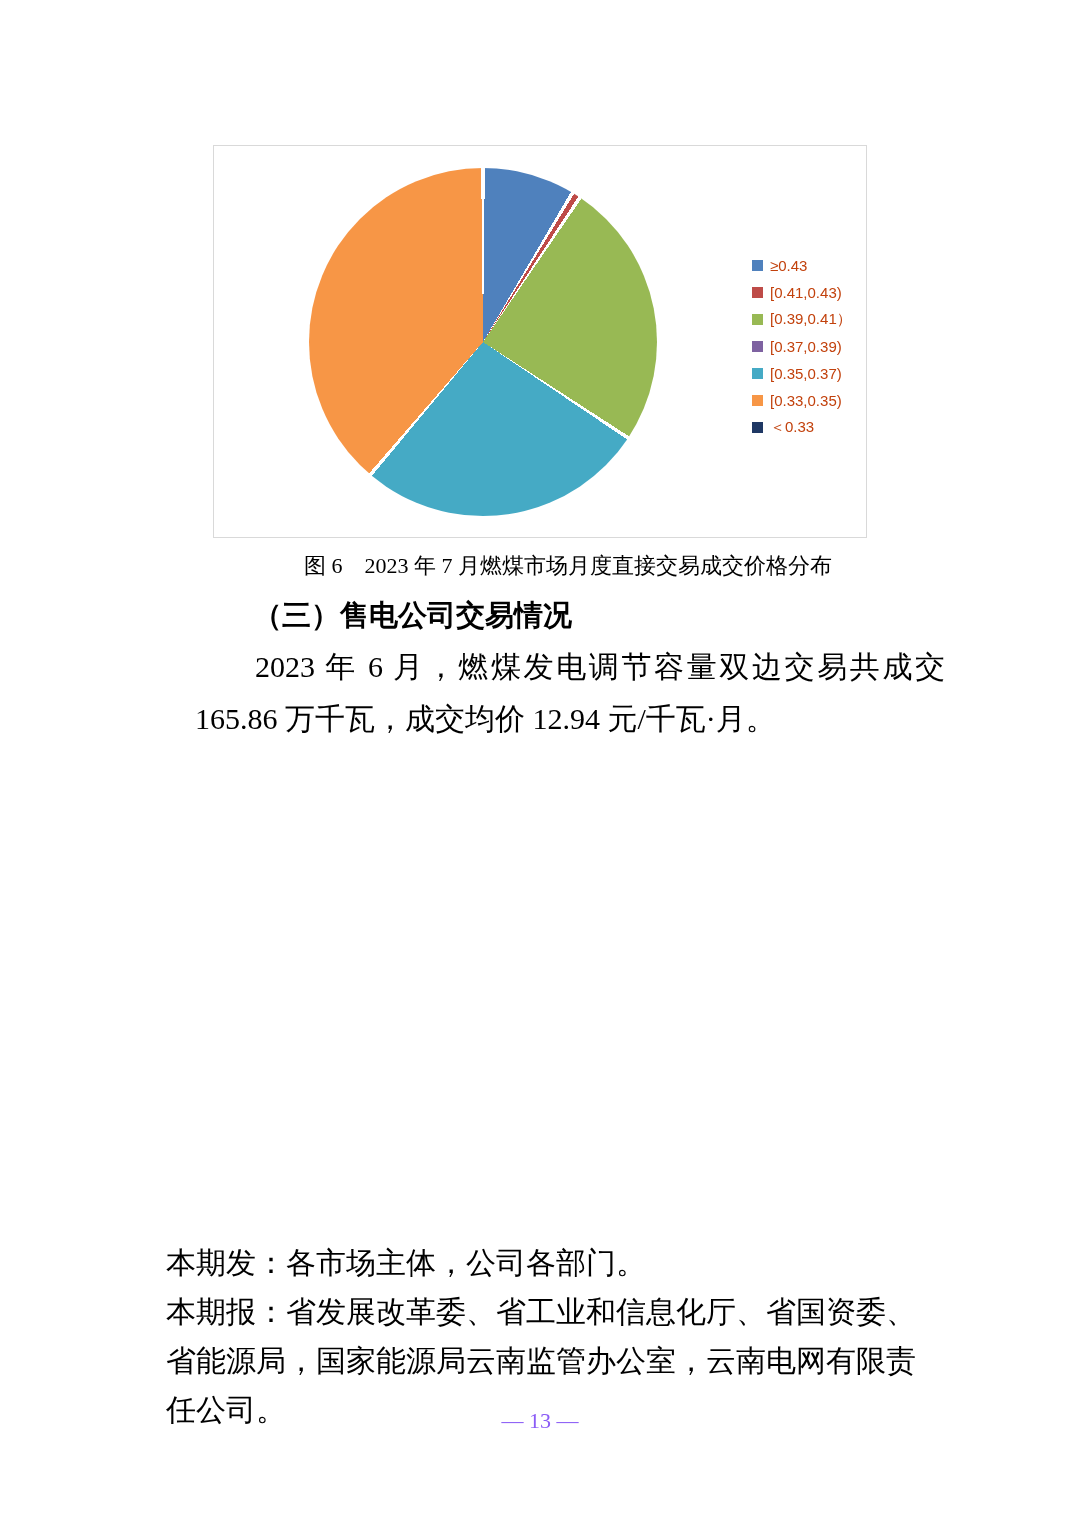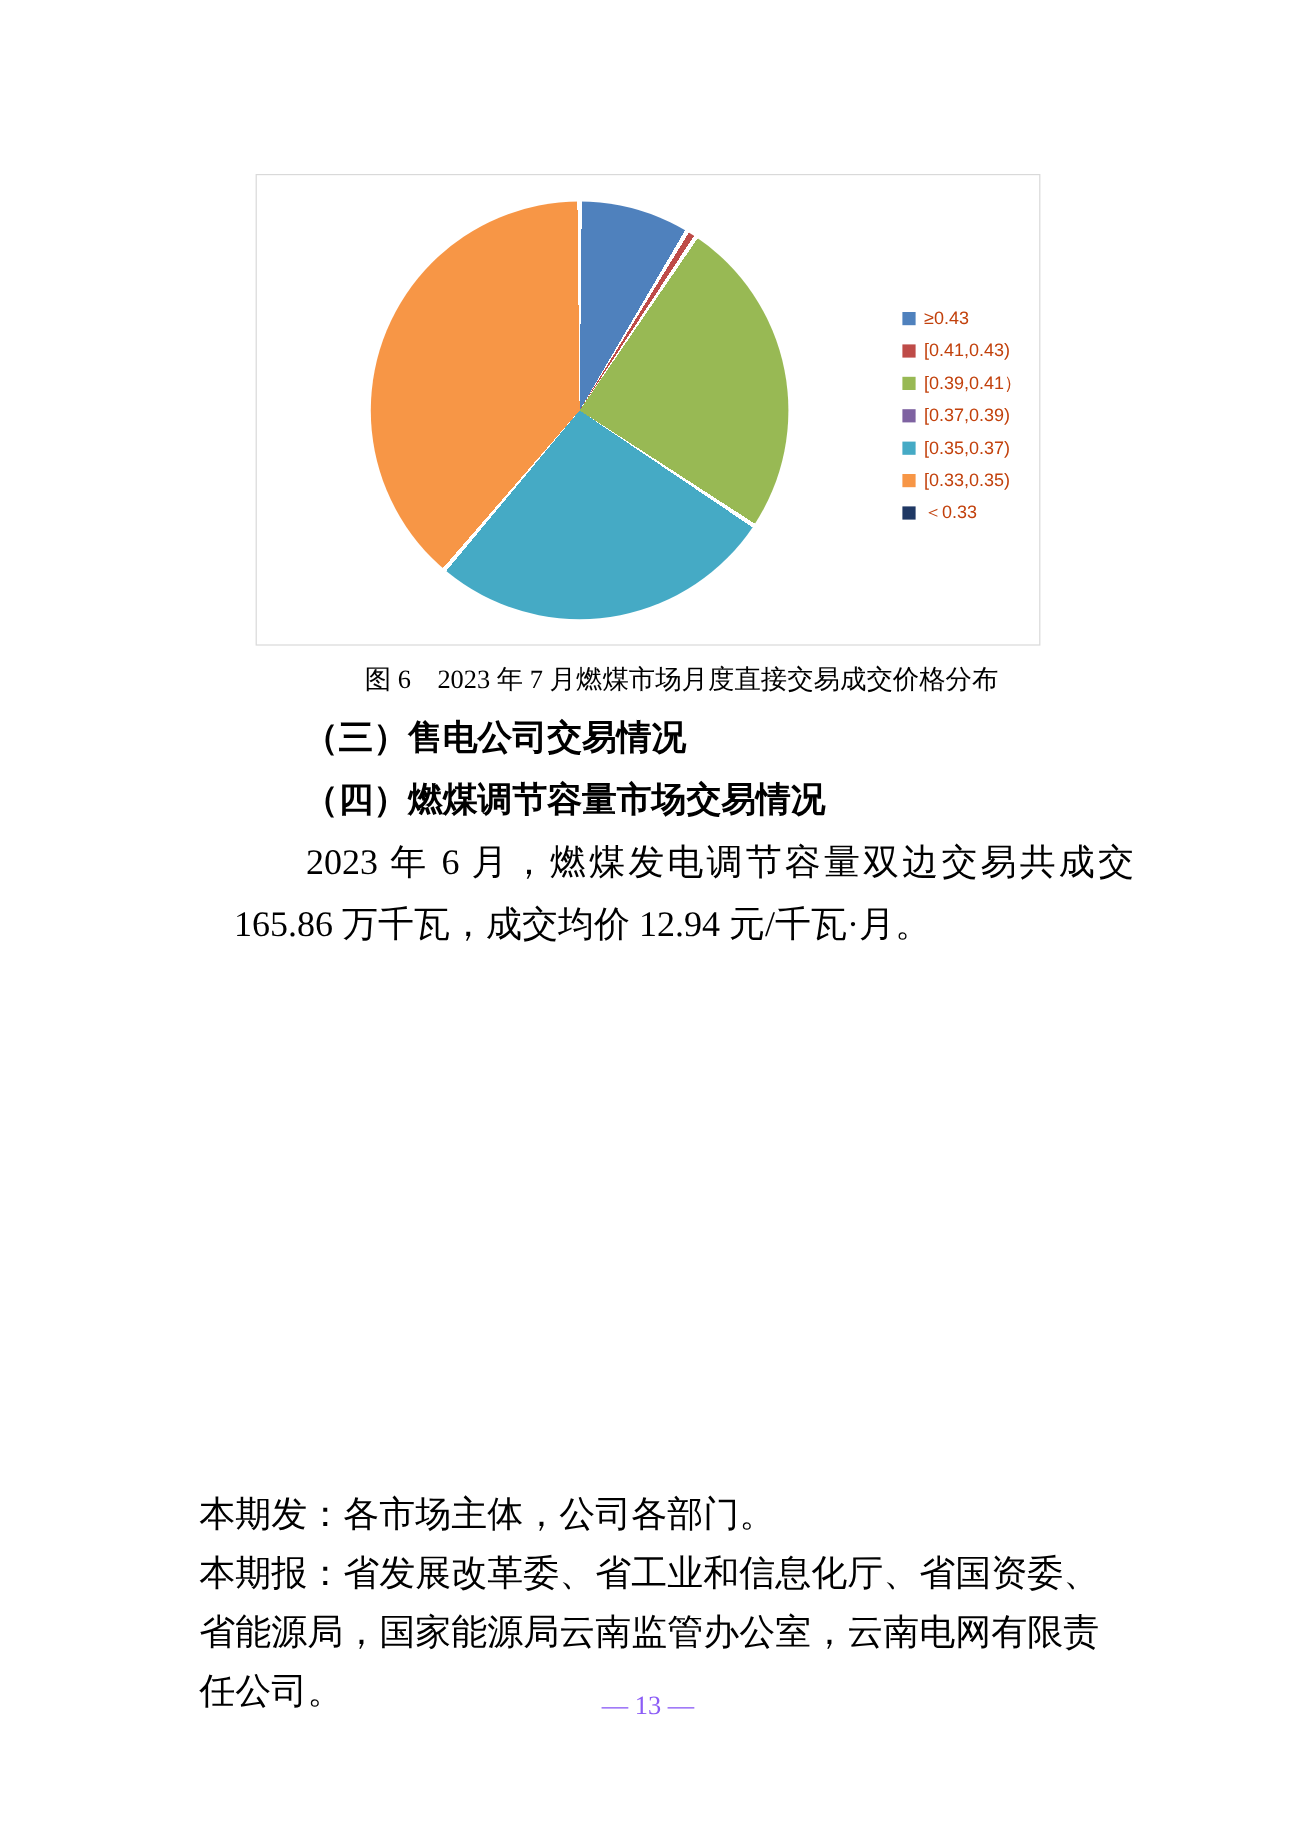--- a/index.html
+++ b/index.html
@@ -85,21 +85,20 @@
           <span class="swatch" style="background: rgb(31, 56, 100);"></span>
           <span>＜0.33</span>
         </div>
       </div>
   </div>
 
   <div class="caption">图 6　2023 年 7 月燃煤市场月度直接交易成交价格分布</div>
 
   <div class="content">
     <p class="heading">（三）售电公司交易情况</p>
-    <p class="heading">（四）燃煤调节容量市场交易情况</p>
     <p class="para">2023 年 6 月，燃煤发电调节容量双边交易共成交 165.86 万千瓦，成交均价 12.94 元/千瓦·月。</p>
   </div>
 
   <div class="footer">
     <p>本期发：各市场主体，公司各部门。</p>
     <p>本期报：省发展改革委、省工业和信息化厅、省国资委、省能源局，国家能源局云南监管办公室，云南电网有限责任公司。</p>
   </div>
 
   <div class="pagenum">— 13 —</div>
 

